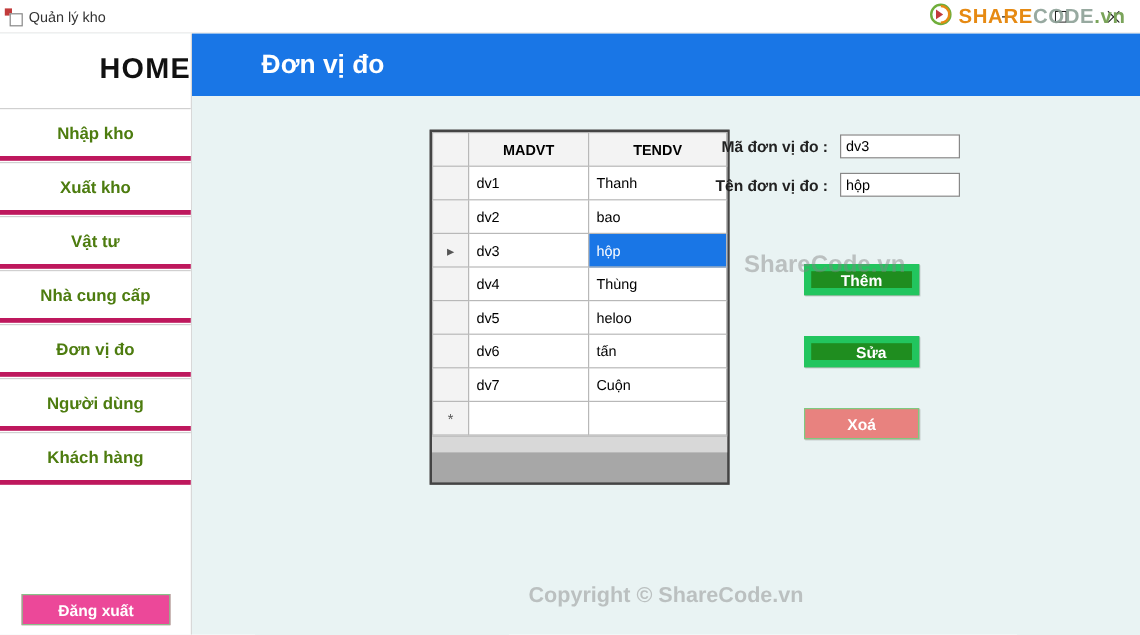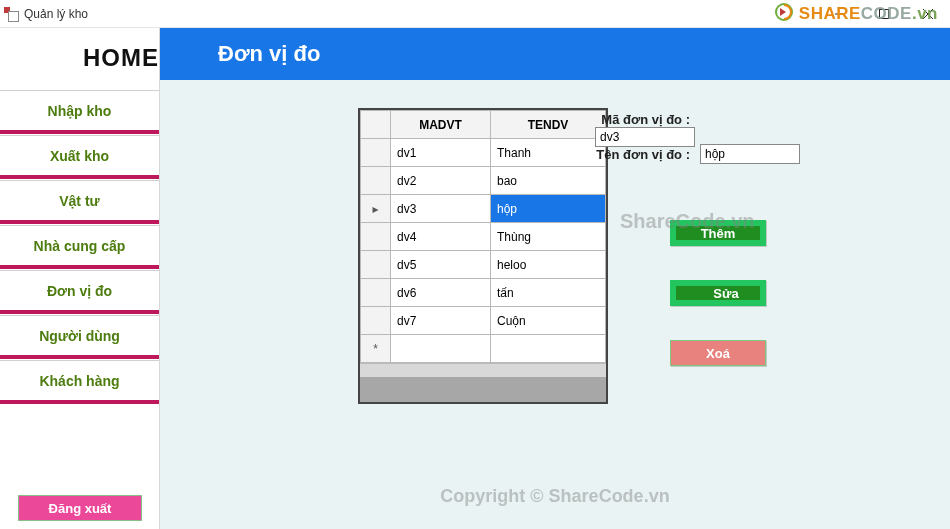--- a/index.html
+++ b/index.html
@@ -349,21 +349,21 @@
             <td class="rowhead">*</td>
             <td></td>
             <td></td>
           </tr>
         </tbody>
           </table>
       </div>
       <div class="grid-scroll"></div>
     </div>
 
-    <div class="form-row" style="left:430px; top:32px;flex-direction:column;">
+    <div class="form-row" style="left:430px; top:32px;">
       <label>Mã đơn vị đo :</label>
       <input type="text" value="dv3" style="">
     </div>
     <div class="form-row" style="left:430px; top:64px;">
       <label>Tên đơn vị đo :</label>
       <input type="text" value="hộp" style="">
     </div>
 
     <div class="action-btn btn-green" style="left:510px; top:140px;">Thêm</div>
     <div class="action-btn btn-green" style="left:510px; top:200px;padding-left:16px;">Sửa</div>

